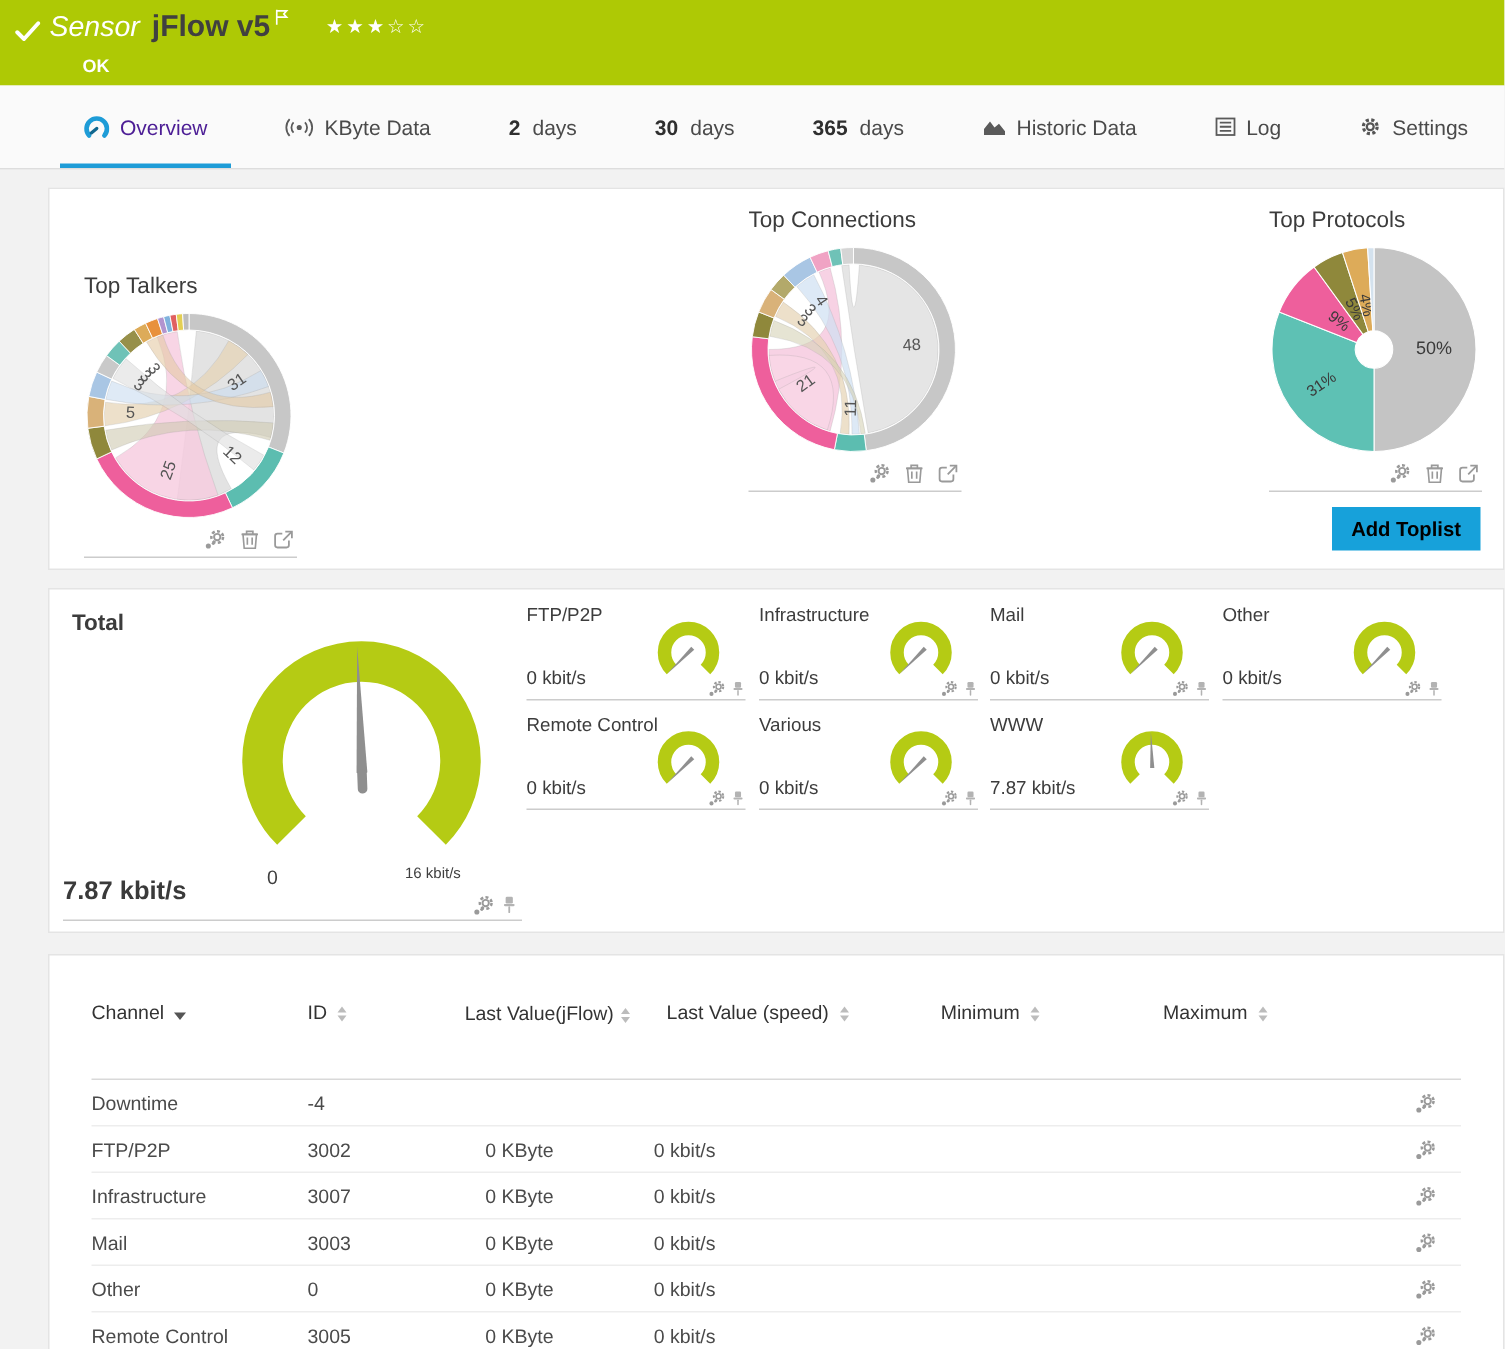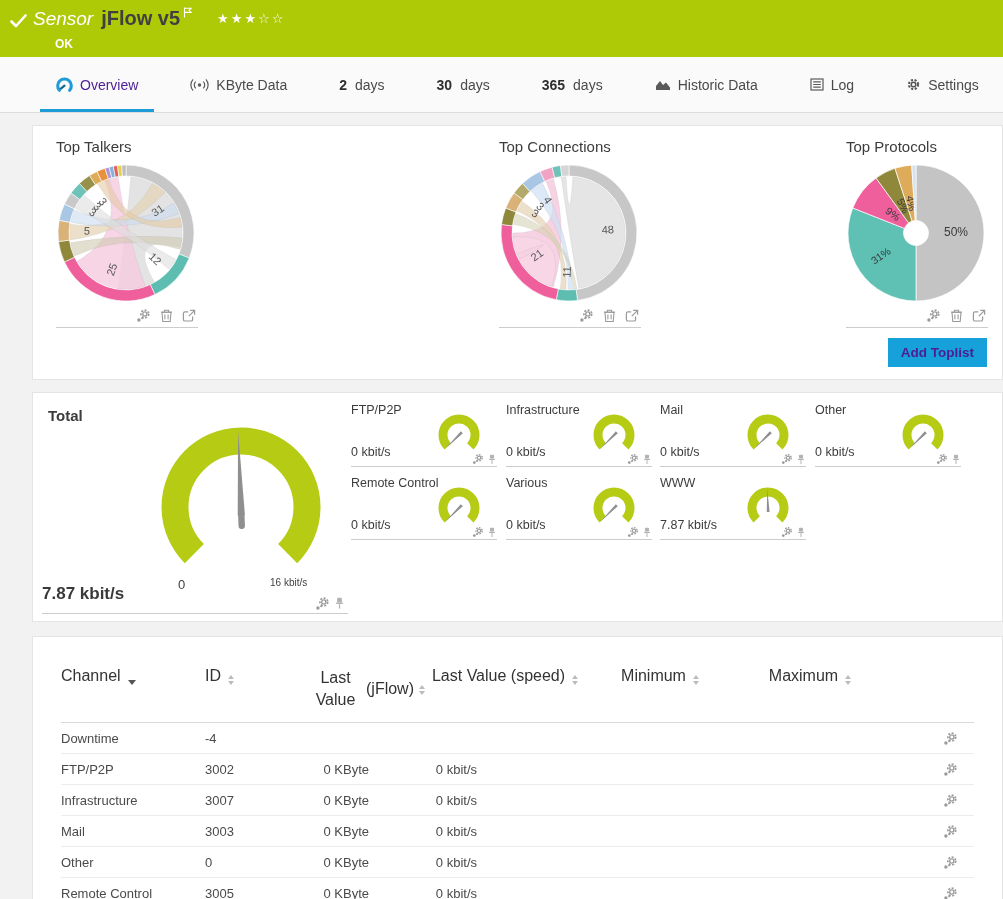--- a/index.html
+++ b/index.html
@@ -27,40 +27,40 @@
   .card{position:absolute;left:32px;width:971px;background:#fff;border:1px solid #e4e4e4;box-sizing:border-box}
   #card-toplists{top:125px;height:255px}
   #card-gauges{top:392px;height:230px}
   #card-table{top:636px;height:265px}
   
   .toplist{position:absolute;top:12px;width:142px}
   .tl-title{font-size:15px;color:#3c3c3c;margin-bottom:8px;white-space:nowrap}
   .tl-icons{display:flex;justify-content:flex-end;align-items:center;gap:9px;padding:3px 2px 4px 0;
             border-bottom:1px solid #ccc;margin-top:2px}
   .tl-icons span{line-height:0;cursor:pointer}
-  .add-toplist{position:absolute;right:15px;top:212px;height:29px;background:#17a1da;color:#4c1d95;border:none;
+  .add-toplist{position:absolute;right:15px;top:212px;height:29px;background:#17a1da;color:#000000;border:none;
                font-family:inherit;font-size:13.5px;font-weight:bold;padding:0 13px;cursor:pointer}
   
   .total-block{position:absolute;left:9px;top:8px;width:306px;height:212px;border-bottom:1px solid #ccc}
   .total-title{position:absolute;left:6px;top:6px;font-size:15px;font-weight:bold;color:#3c3c3c}
   .total-dial{position:absolute;left:111px;top:18px}
   .g-min{position:absolute;left:136px;top:176px;font-size:13px;color:#3f3f3f}
   .g-max{position:absolute;left:228px;top:176px;font-size:10px;color:#3f3f3f}
   .total-value{position:absolute;left:0px;top:183px;font-size:17px;font-weight:bold;color:#3a3a3a}
   .total-icons{position:absolute;right:4px;bottom:2px;display:flex;gap:5px;align-items:center}
   .chan-block{position:absolute;width:146px;height:63px;border-bottom:1px solid #ccc}
   .chan-label{position:absolute;left:0;top:0;font-size:12.5px;color:#3c3c3c;white-space:nowrap}
   .chan-value{position:absolute;left:0;bottom:7px;font-size:12.5px;color:#3c3c3c}
   .chan-dial{position:absolute;right:14px;top:9px;line-height:0}
   .chan-icons{position:absolute;right:1px;bottom:1px;display:flex;gap:4px;align-items:center;line-height:0}
   
   .table-wrap{padding:30px 28px 0 28px}
   .trow{display:grid;grid-template-columns:144px 100px 120px 160px 150px 150px 1fr;align-items:center}
   .thead{align-items:start;border-bottom:1px solid #d9d9d9;padding-bottom:12px;min-height:40px}
-  .th{font-size:16px;color:#333;display:flex;align-items:flex-end;gap:7px;cursor:pointer}
+  .th{font-size:13px;color:#333;display:flex;align-items:center;gap:7px;cursor:pointer}
   .th.center{justify-content:center;text-align:center}
   .th .two{display:flex;flex-direction:row;align-items:center;line-height:1.35}
   .sort{display:inline-flex;flex-direction:column;gap:2px;margin-top:2px}
   .tri{width:0;height:0;border-left:3.5px solid transparent;border-right:3.5px solid transparent}
   .tri.up{border-bottom:4px solid #bcbcbc}
   .tri.down{border-top:4px solid #bcbcbc}
   .tri.solo{border-left:4px solid transparent;border-right:4px solid transparent;border-top:5px solid #555;margin-top:6px}
   .tr{height:30px;border-bottom:1px solid #ededed;font-size:13px;color:#4a4a4a}
   .td.r-vol{text-align:right;padding-right:56px}
   .td.r-spd{text-align:right;padding-right:108px}
@@ -141,21 +141,21 @@
       <span class="ticon"><svg width="15" height="15" viewBox="0 0 15 15">
           <circle cx="7.5" cy="7.5" r="4.6" fill="none" stroke="#555" stroke-width="2.1" stroke-dasharray="2.1 1.6"></circle>
           <circle cx="7.5" cy="7.5" r="2.3" fill="none" stroke="#555" stroke-width="1.5"></circle>
         </svg></span>
       <span class="tlabel">Settings</span>
     </div>
   </nav>
 
 <section class="card" id="card-toplists">
   <div id="toplists">
-      <div class="toplist" style="left: 23px;">
+      <div class="toplist" style="left: 23px; margin-top: 44px;">
         <div class="tl-title">Top Talkers</div>
         <div style="line-height: 0;"><svg width="140" height="140" viewBox="0 0 140 140">
             <path d="M74.92,13.71 A56.5,56.5 0 0 1 124.57,84.62 Q70,70 98.25,118.93 A56.5,56.5 0 0 1 62.14,125.95 Q70,70 74.92,13.71 Z" fill="#dadada" fill-opacity="0.75" stroke="#999" stroke-opacity="0.3" stroke-width="0.5"></path>
             <path d="M89.32,123.09 A56.5,56.5 0 0 1 21.07,98.25 Q70,70 48.83,17.61 A56.5,56.5 0 0 1 62.14,14.05 Q70,70 89.32,123.09 Z" fill="#f6cadf" fill-opacity="0.8" stroke="#999" stroke-opacity="0.3" stroke-width="0.5"></path>
             <path d="M18.38,92.98 A56.5,56.5 0 0 1 14.36,79.81 Q70,70 126.29,74.92 A56.5,56.5 0 0 1 124.03,86.52 Q70,70 18.38,92.98 Z" fill="#cfcab0" fill-opacity="0.6" stroke="#999" stroke-opacity="0.3" stroke-width="0.5"></path>
             <path d="M13.92,76.89 A56.5,56.5 0 0 1 14.20,61.16 Q70,70 96.53,20.11 A56.5,56.5 0 0 1 109.25,29.36 Q70,70 13.92,76.89 Z" fill="#e6d3b4" fill-opacity="0.7" stroke="#999" stroke-opacity="0.3" stroke-width="0.5"></path>
             <path d="M14.54,59.22 A56.5,56.5 0 0 1 18.38,47.02 Q70,70 117.91,40.06 A56.5,56.5 0 0 1 123.09,50.68 Q70,70 14.54,59.22 Z" fill="#c9dcf0" fill-opacity="0.6" stroke="#999" stroke-opacity="0.3" stroke-width="0.5"></path>
             <path d="M19.22,45.23 A56.5,56.5 0 0 1 28.01,32.19 Q70,70 119.89,96.53 A56.5,56.5 0 0 1 113.28,106.32 Q70,70 19.22,45.23 Z" fill="#dddddd" fill-opacity="0.6" stroke="#999" stroke-opacity="0.3" stroke-width="0.5"></path>
             <path d="M41.75,21.07 A56.5,56.5 0 0 1 52.54,16.27 Q70,70 124.31,54.43 A56.5,56.5 0 0 1 126.19,64.09 Q70,70 41.75,21.07 Z" fill="#e4c9a4" fill-opacity="0.6" stroke="#999" stroke-opacity="0.3" stroke-width="0.5"></path>
             <path d="M70.00,2.00 A68,68 0 0 1 133.22,95.03 L123.00,90.98 A57,57 0 0 0 70.00,13.00 Z" fill="#c7c7c7" stroke="#fff" stroke-width="0.6"></path>

